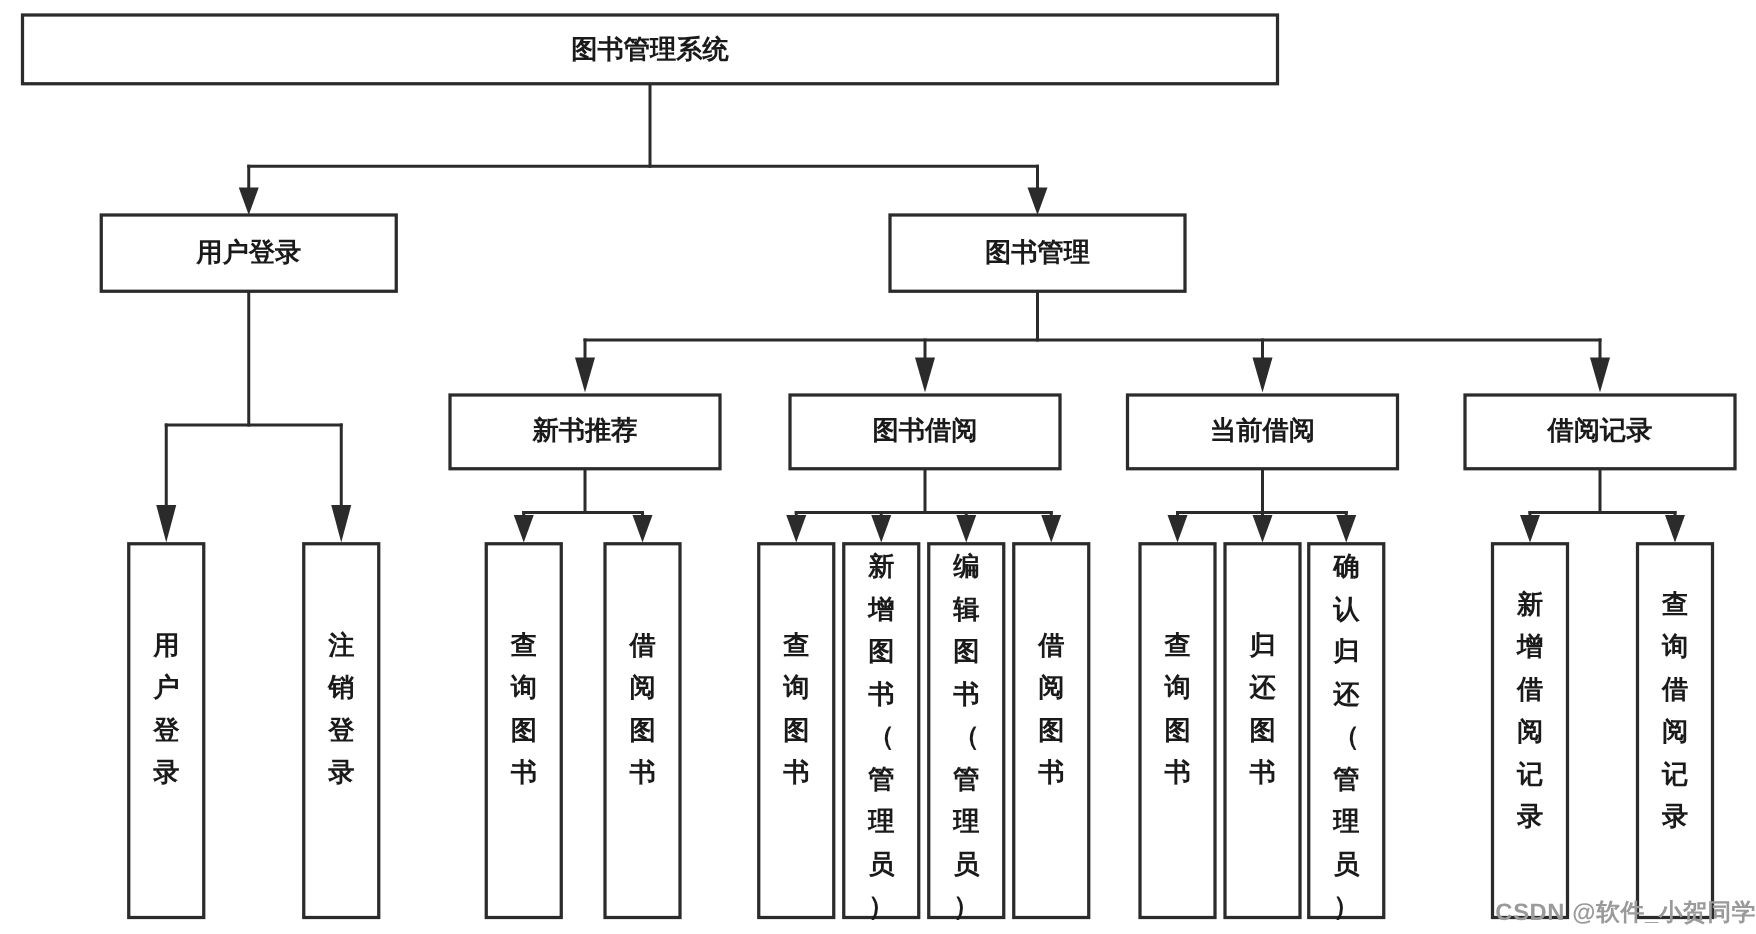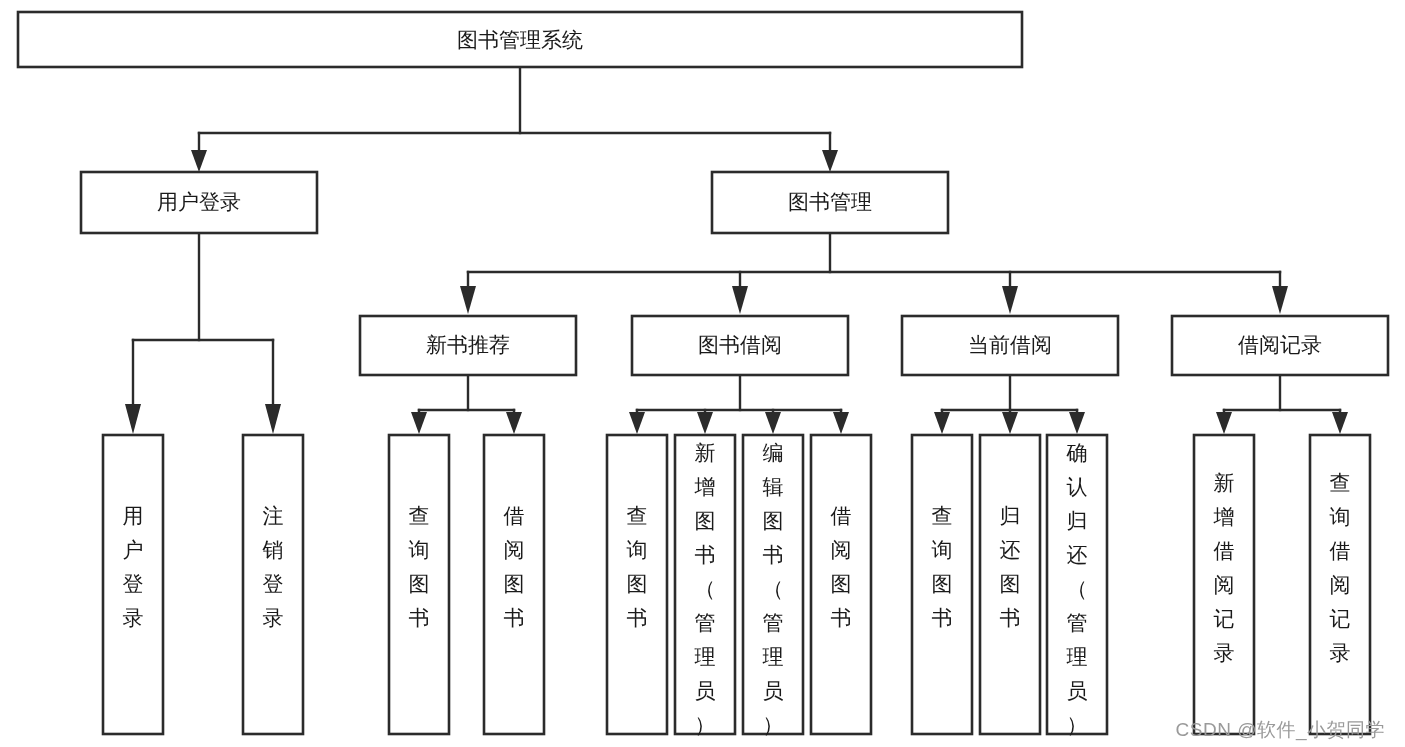--- a/index.html
+++ b/index.html
@@ -11,20 +11,21 @@
     width: 1405px;
     height: 747px;
     font-family: "Liberation Sans", "DejaVu Sans", sans-serif;
     overflow: hidden;
     position: relative;
   }
   #diagram-root {
     position: relative;
     width: 1405px;
     height: 747px;
+    font-weight: bold;
   }
   svg#flow {
     position: absolute;
     left: 0;
     top: 0;
     width: 1405px;
     height: 747px;
     display: block;
   }
   .node-box {
@@ -50,21 +51,21 @@
     dominant-baseline: middle;
   }
   .node-label-v {
     fill: #1a1a1a;
     font-family: "Liberation Sans", "DejaVu Sans", sans-serif;
     font-size: 21px;
     text-anchor: middle;
   }
   .watermark {
     position: absolute;
-    right: 20px;
+    right: 0;
     bottom: 4px;
     font-family: "Liberation Sans", "DejaVu Sans", sans-serif;
     font-size: 19px;
     color: #9a9a9a;
     letter-spacing: 0.5px;
     white-space: nowrap;
     user-select: none;
   }
 </style>
 </head>

